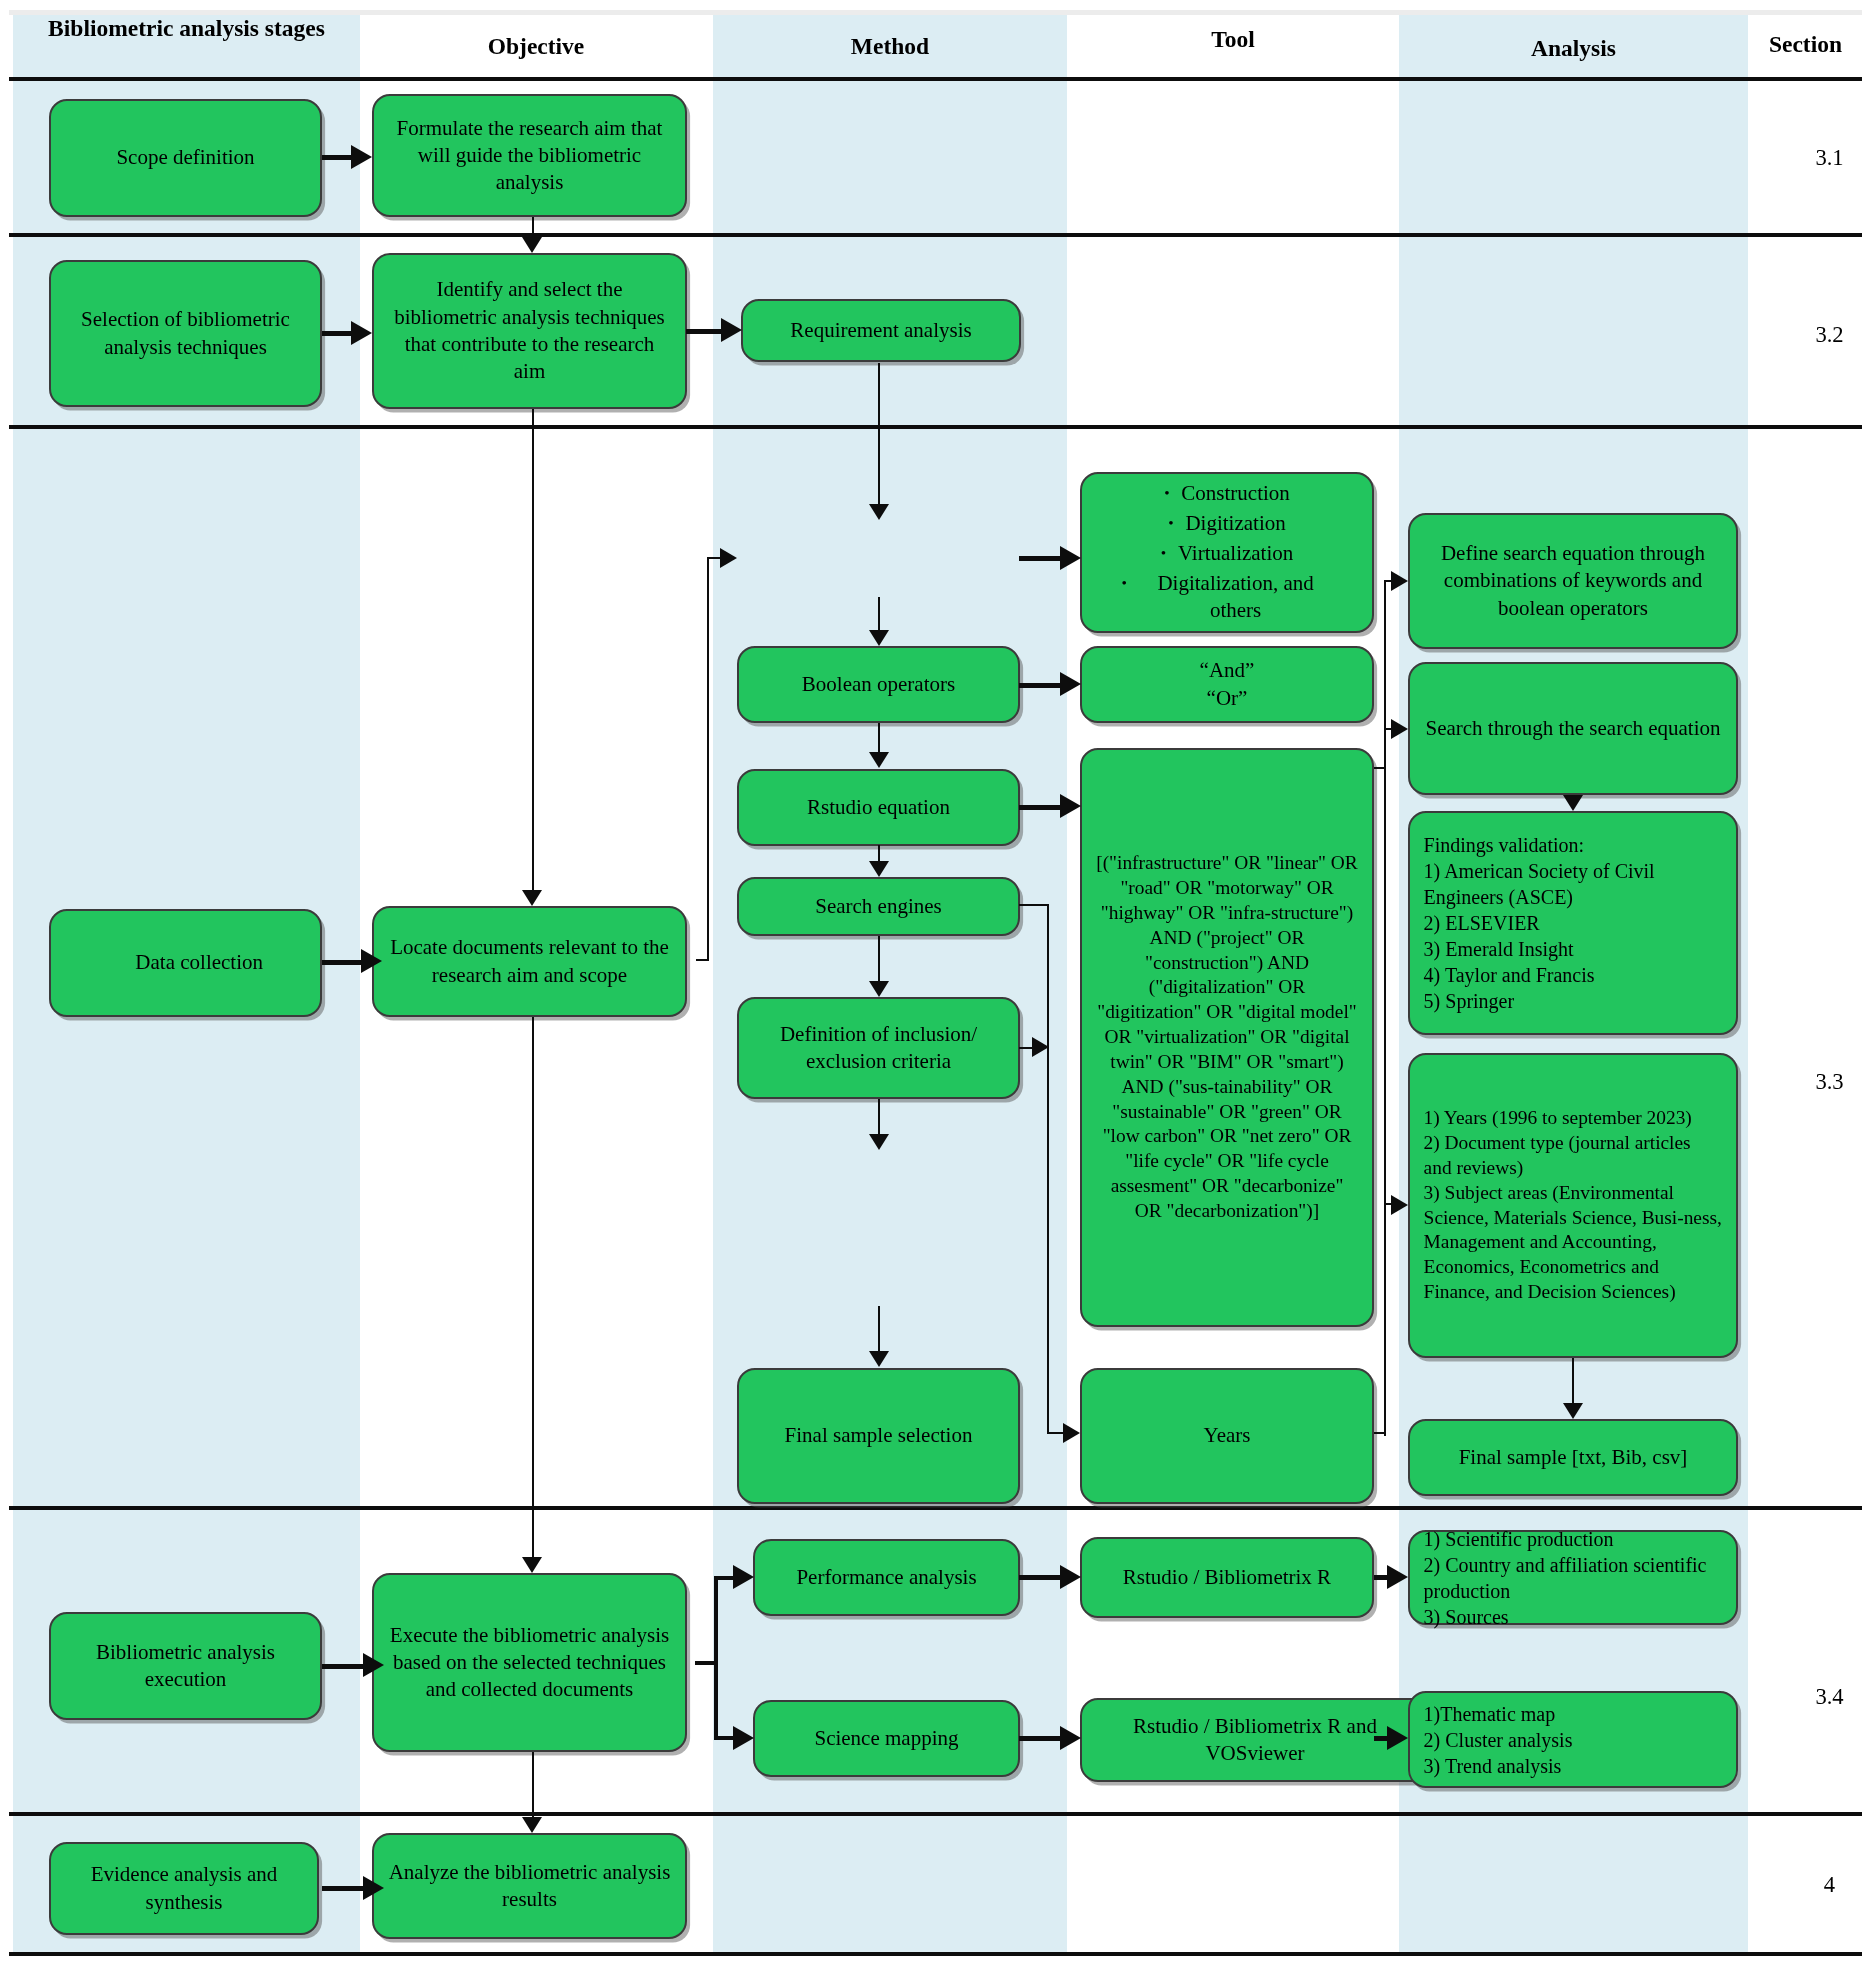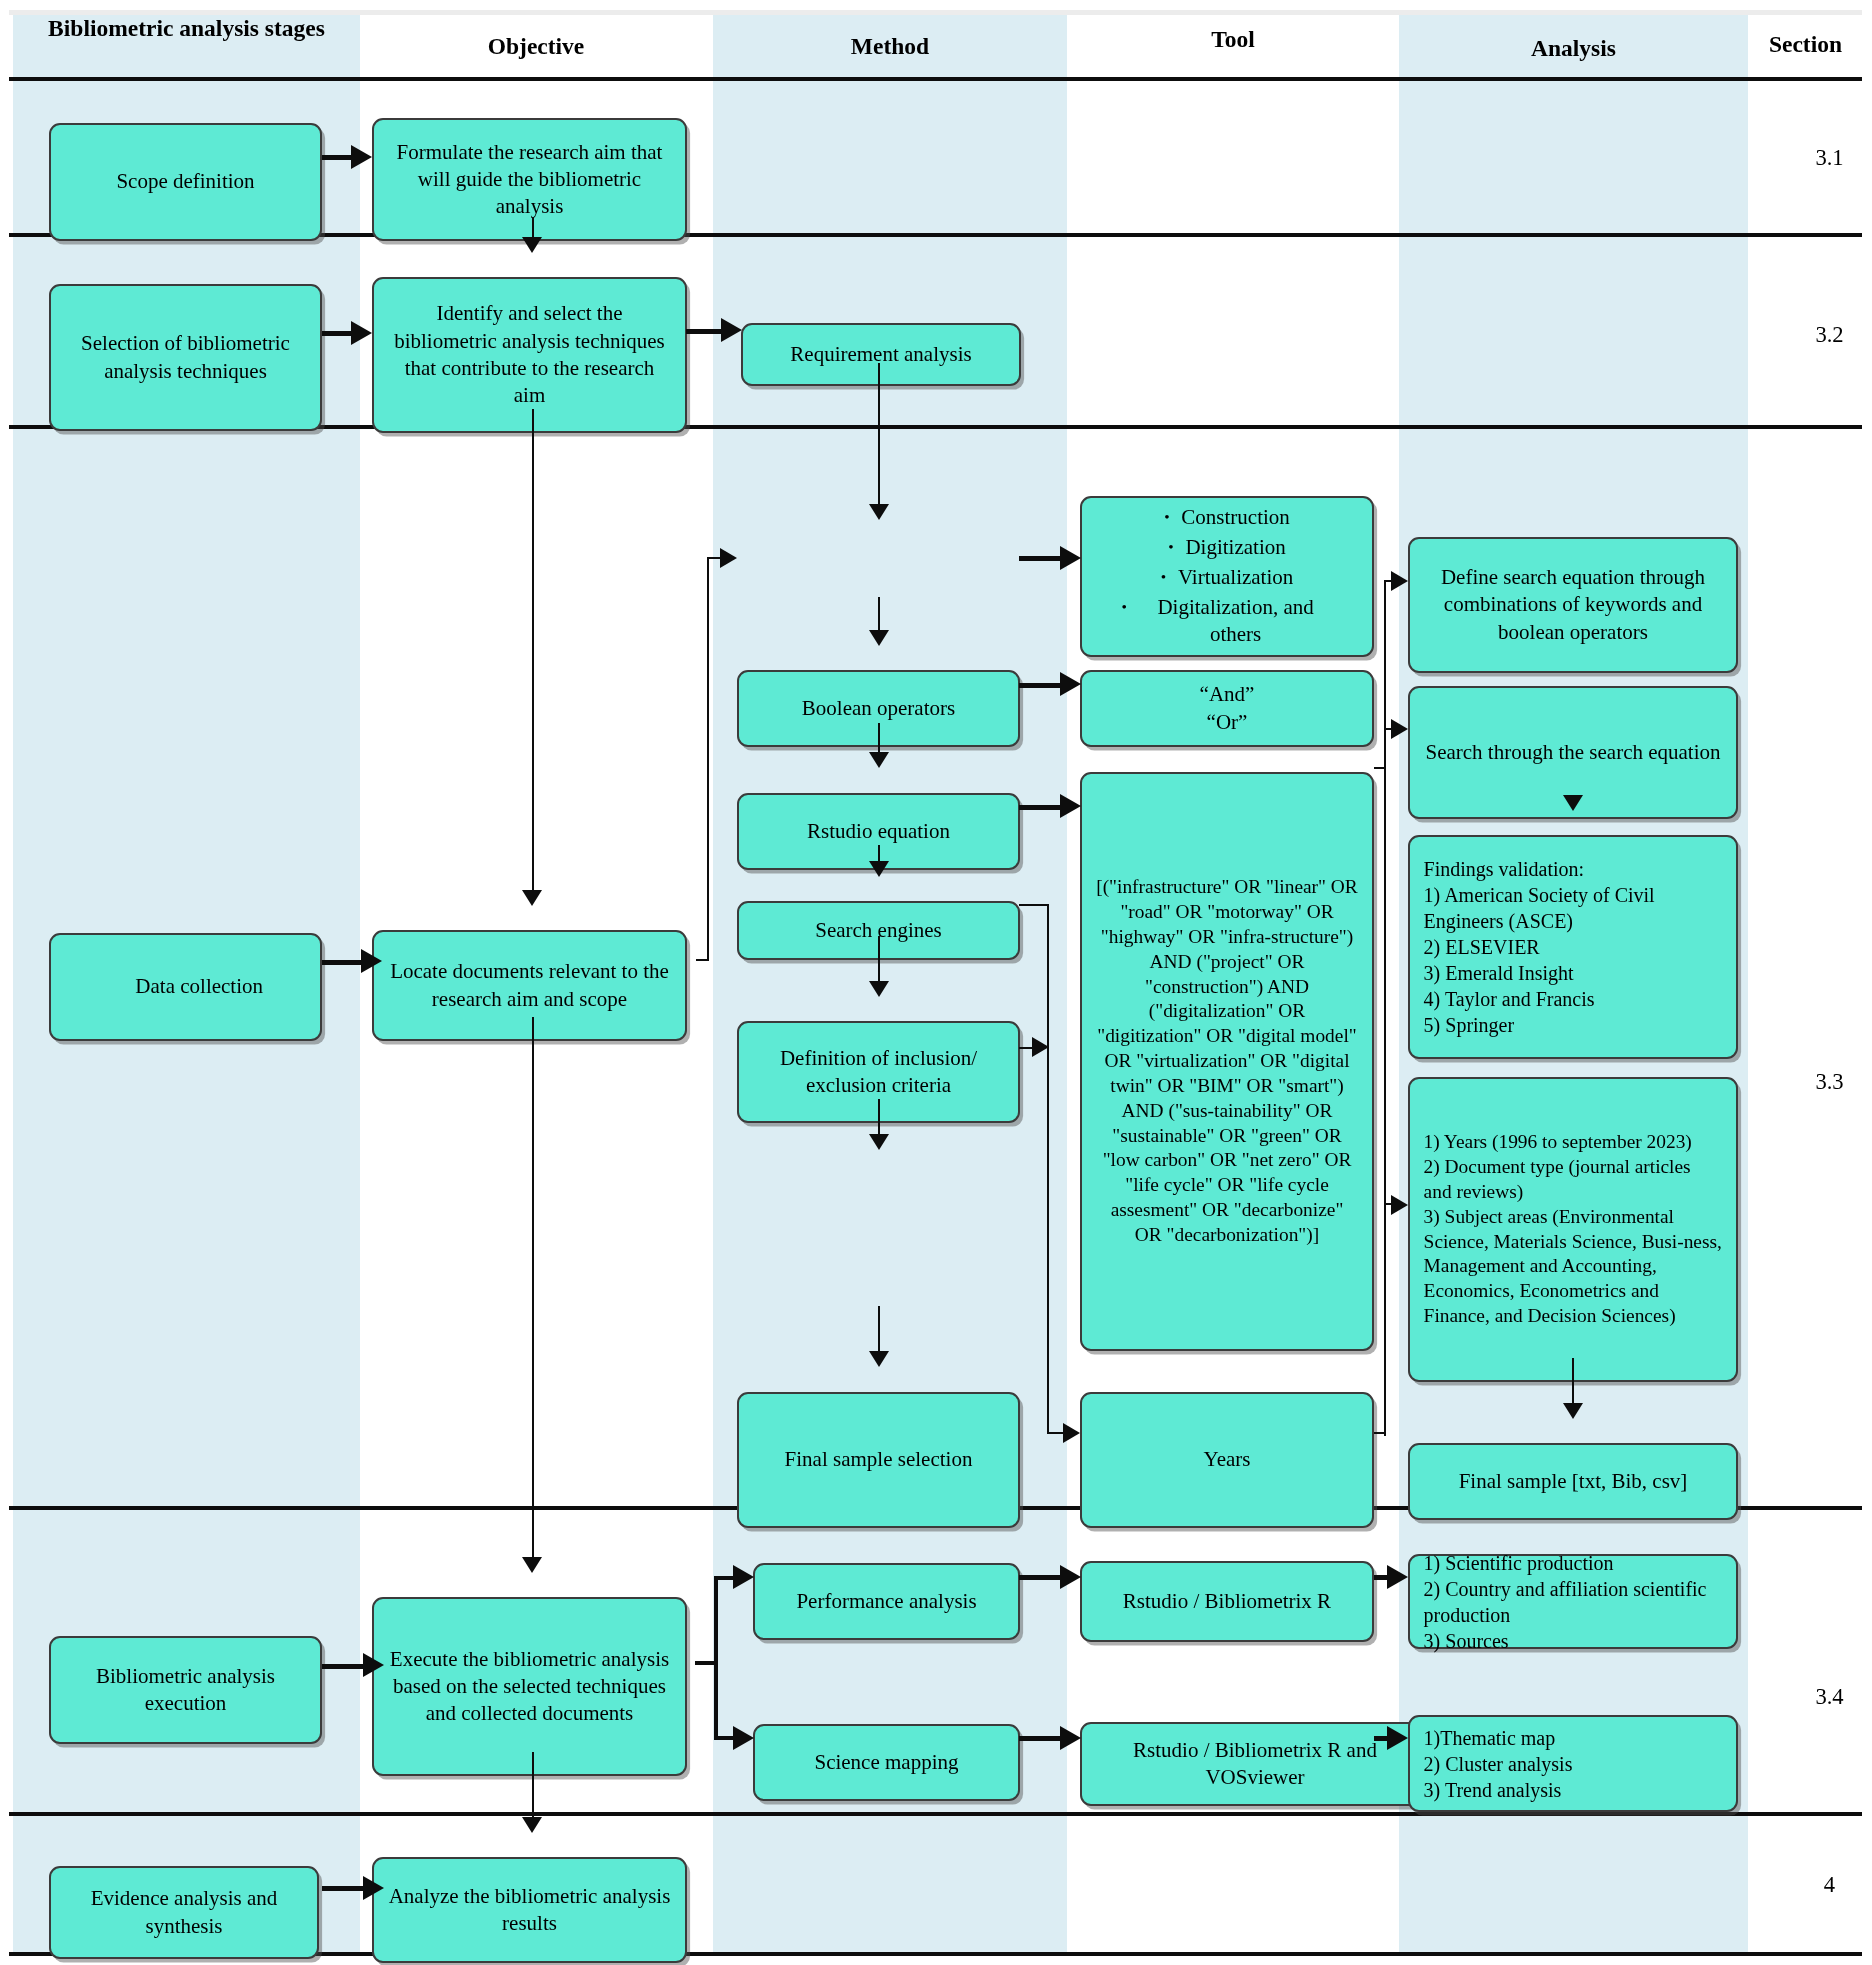--- a/index.html
+++ b/index.html
@@ -2,24 +2,24 @@
 <html style="font-size:7.2px"><head>
 <meta charset="utf-8">
 <style>
   html,body{margin:0;padding:0;background:#ffffff;}
   .canvas{position:relative;width:1872px;height:1965px;background:#ffffff;overflow:hidden;
           font-family:"Liberation Serif","DejaVu Serif",serif;color:#000;}
   .band{position:absolute;top:14.5px;height:1938px;background:#dcedf3;}
   .topstrip{position:absolute;left:9px;top:10px;width:1853px;height:4.5px;background:#ececec;}
   .rule{position:absolute;left:9px;width:1853px;height:3.6px;background:#0d0d0d;}
   .colhead{position:absolute;font-weight:bold;font-size:23.5px;line-height:1.15;text-align:center;}
-  .node{position:absolute;background:#5eead4;border:2.3px solid #3b3b3b;border-radius:11px;
+  .node{position:absolute;background:#22c55e;border:2.3px solid #3b3b3b;border-radius:18px;
         display:flex;align-items:center;justify-content:center;text-align:center;
         font-size:21px;line-height:1.3;padding:4.5px 13.6px;box-sizing:border-box;
-        box-shadow:3.6px 4.1px 0 -0.5px rgba(80,80,80,0.45);margin-top:24px;}
+        box-shadow:3.6px 4.1px 0 -0.5px rgba(80,80,80,0.45);}
   .node.leftalign{justify-content:flex-start;text-align:left;}
   .pre{white-space:pre-line;}
   .sm{font-size:20px;}
   .xs{font-size:19.4px;line-height:1.28;}
   .section-label{position:absolute;font-size:22.6px;text-align:center;width:115px;left:1748px;margin-left:24px;}
   .h{position:absolute;background:#0d0d0d;height:2.3px;}
   .v{position:absolute;background:#0d0d0d;width:2.3px;}
   .h.thick{height:4.5px;}
   .v.thick{width:3.6px;}
   .ah{position:absolute;width:0;height:0;border-style:solid;border-color:transparent;}

